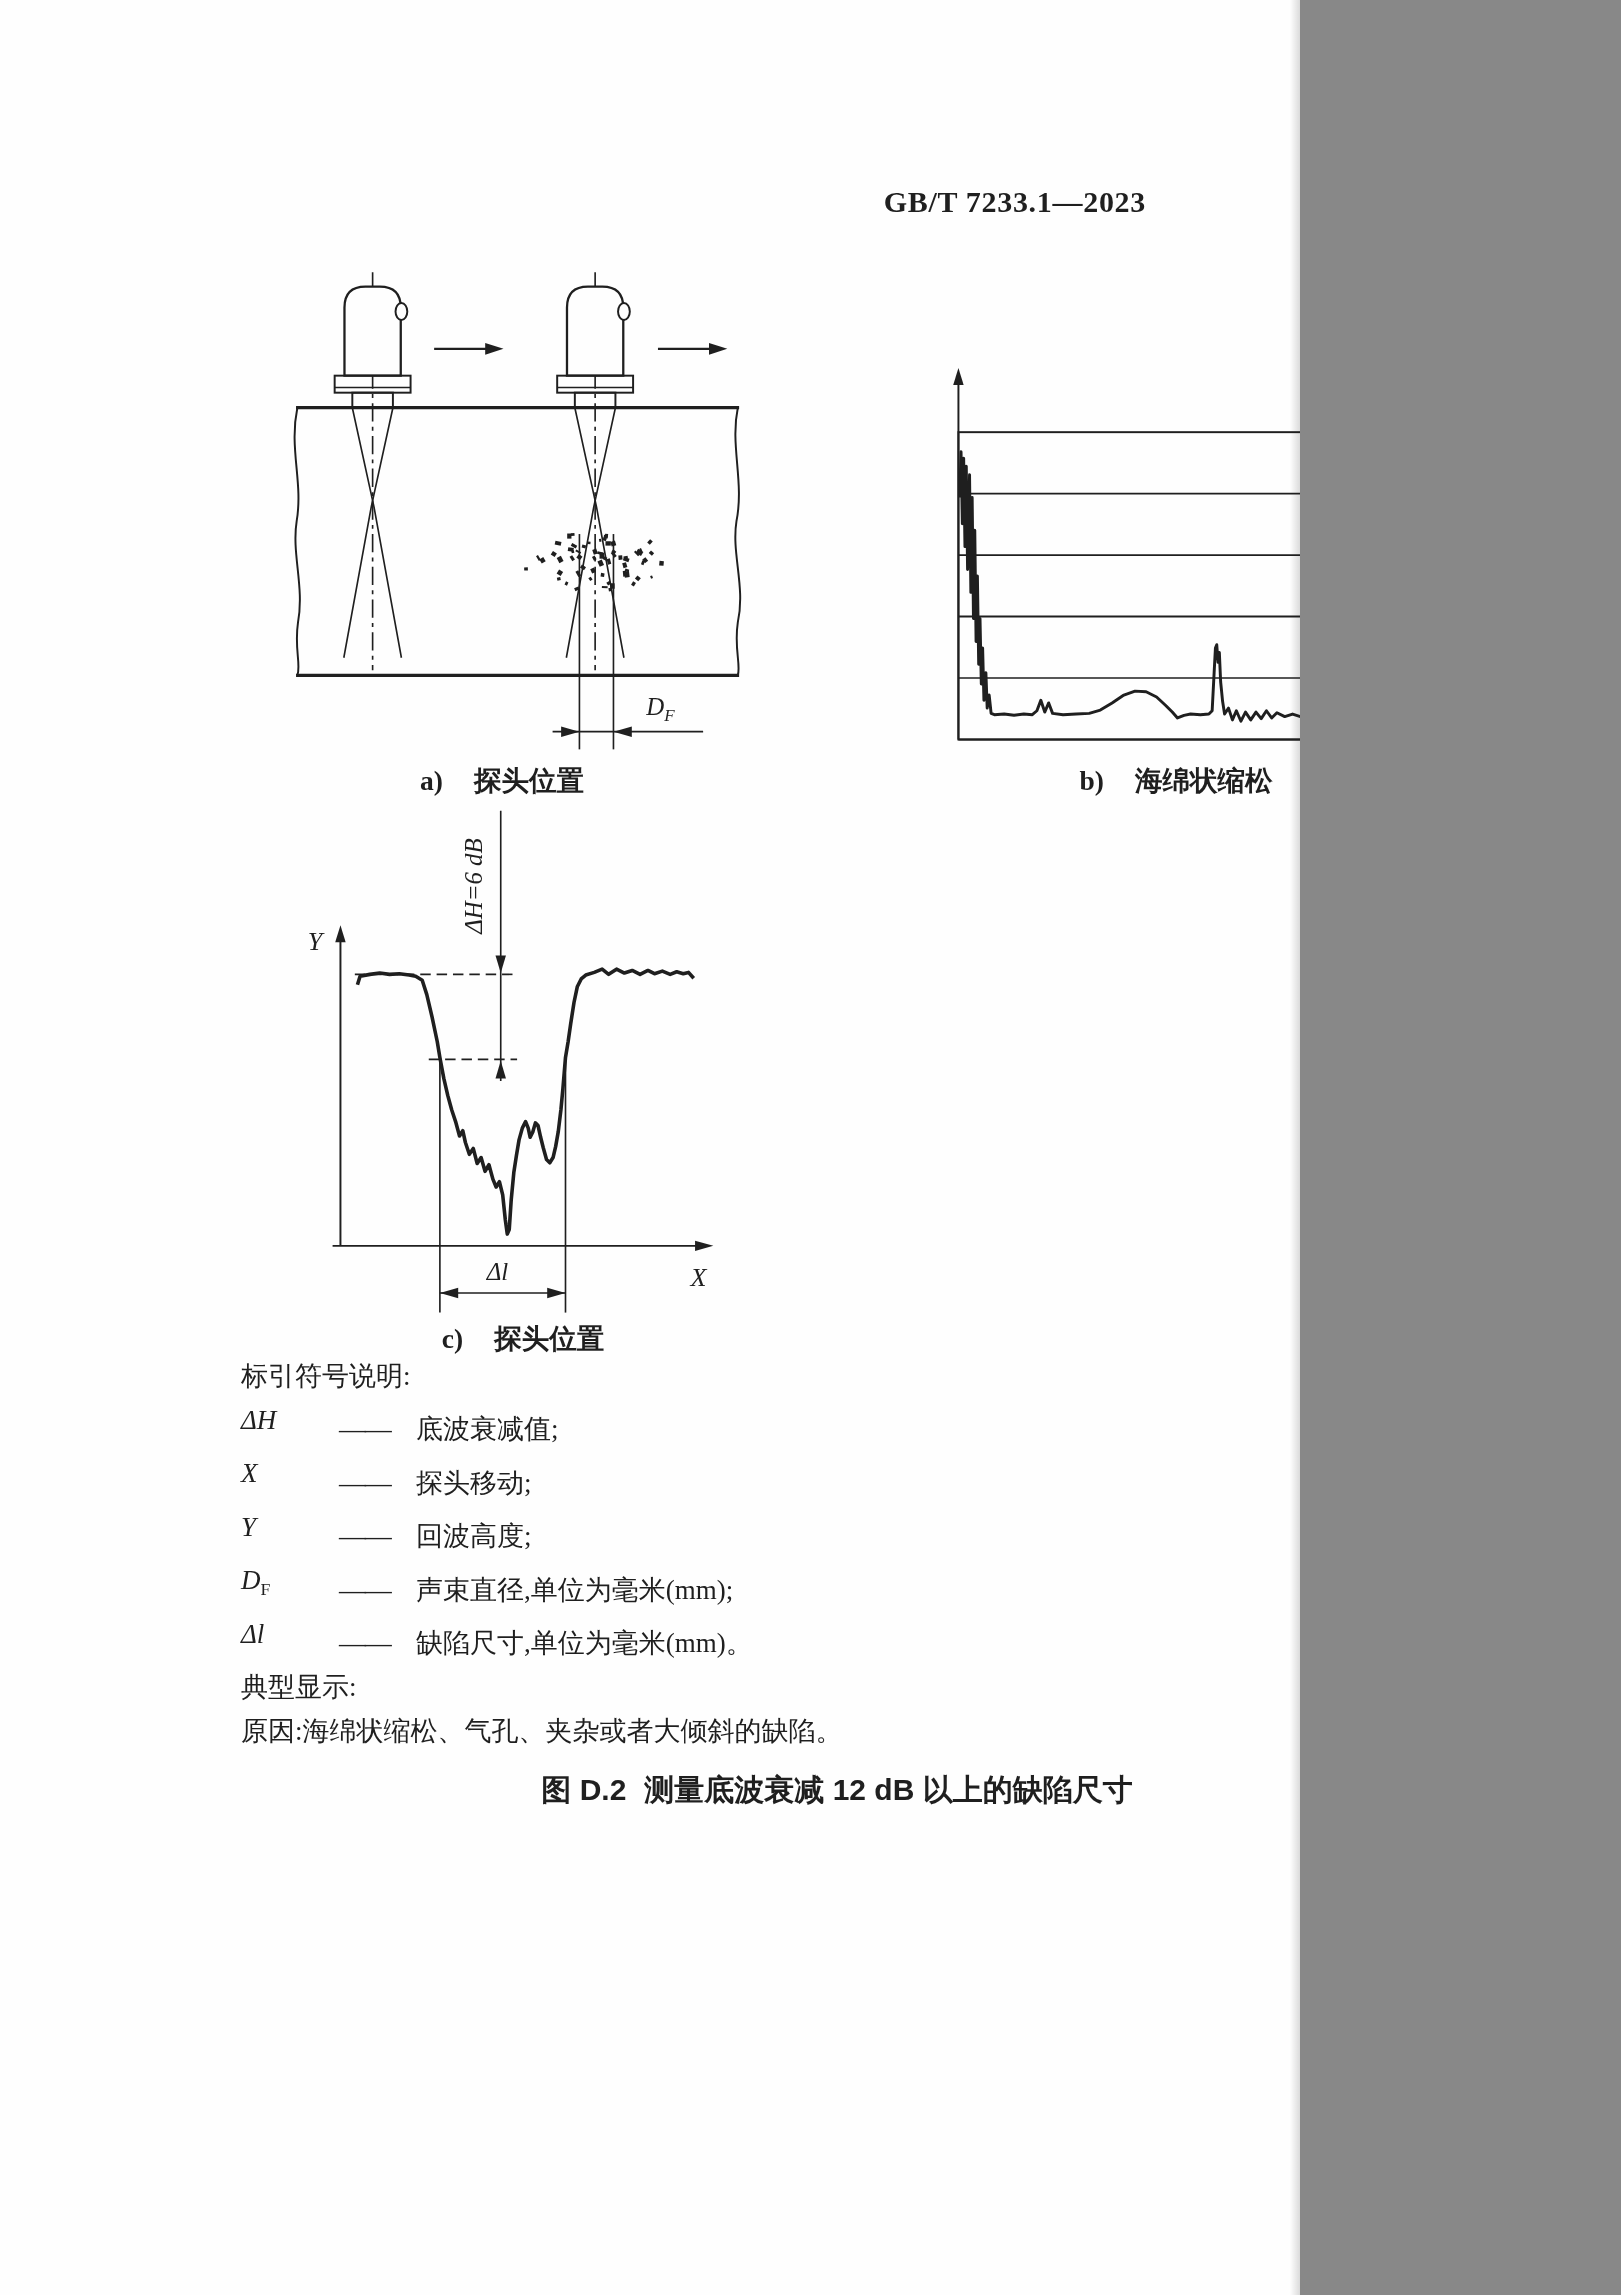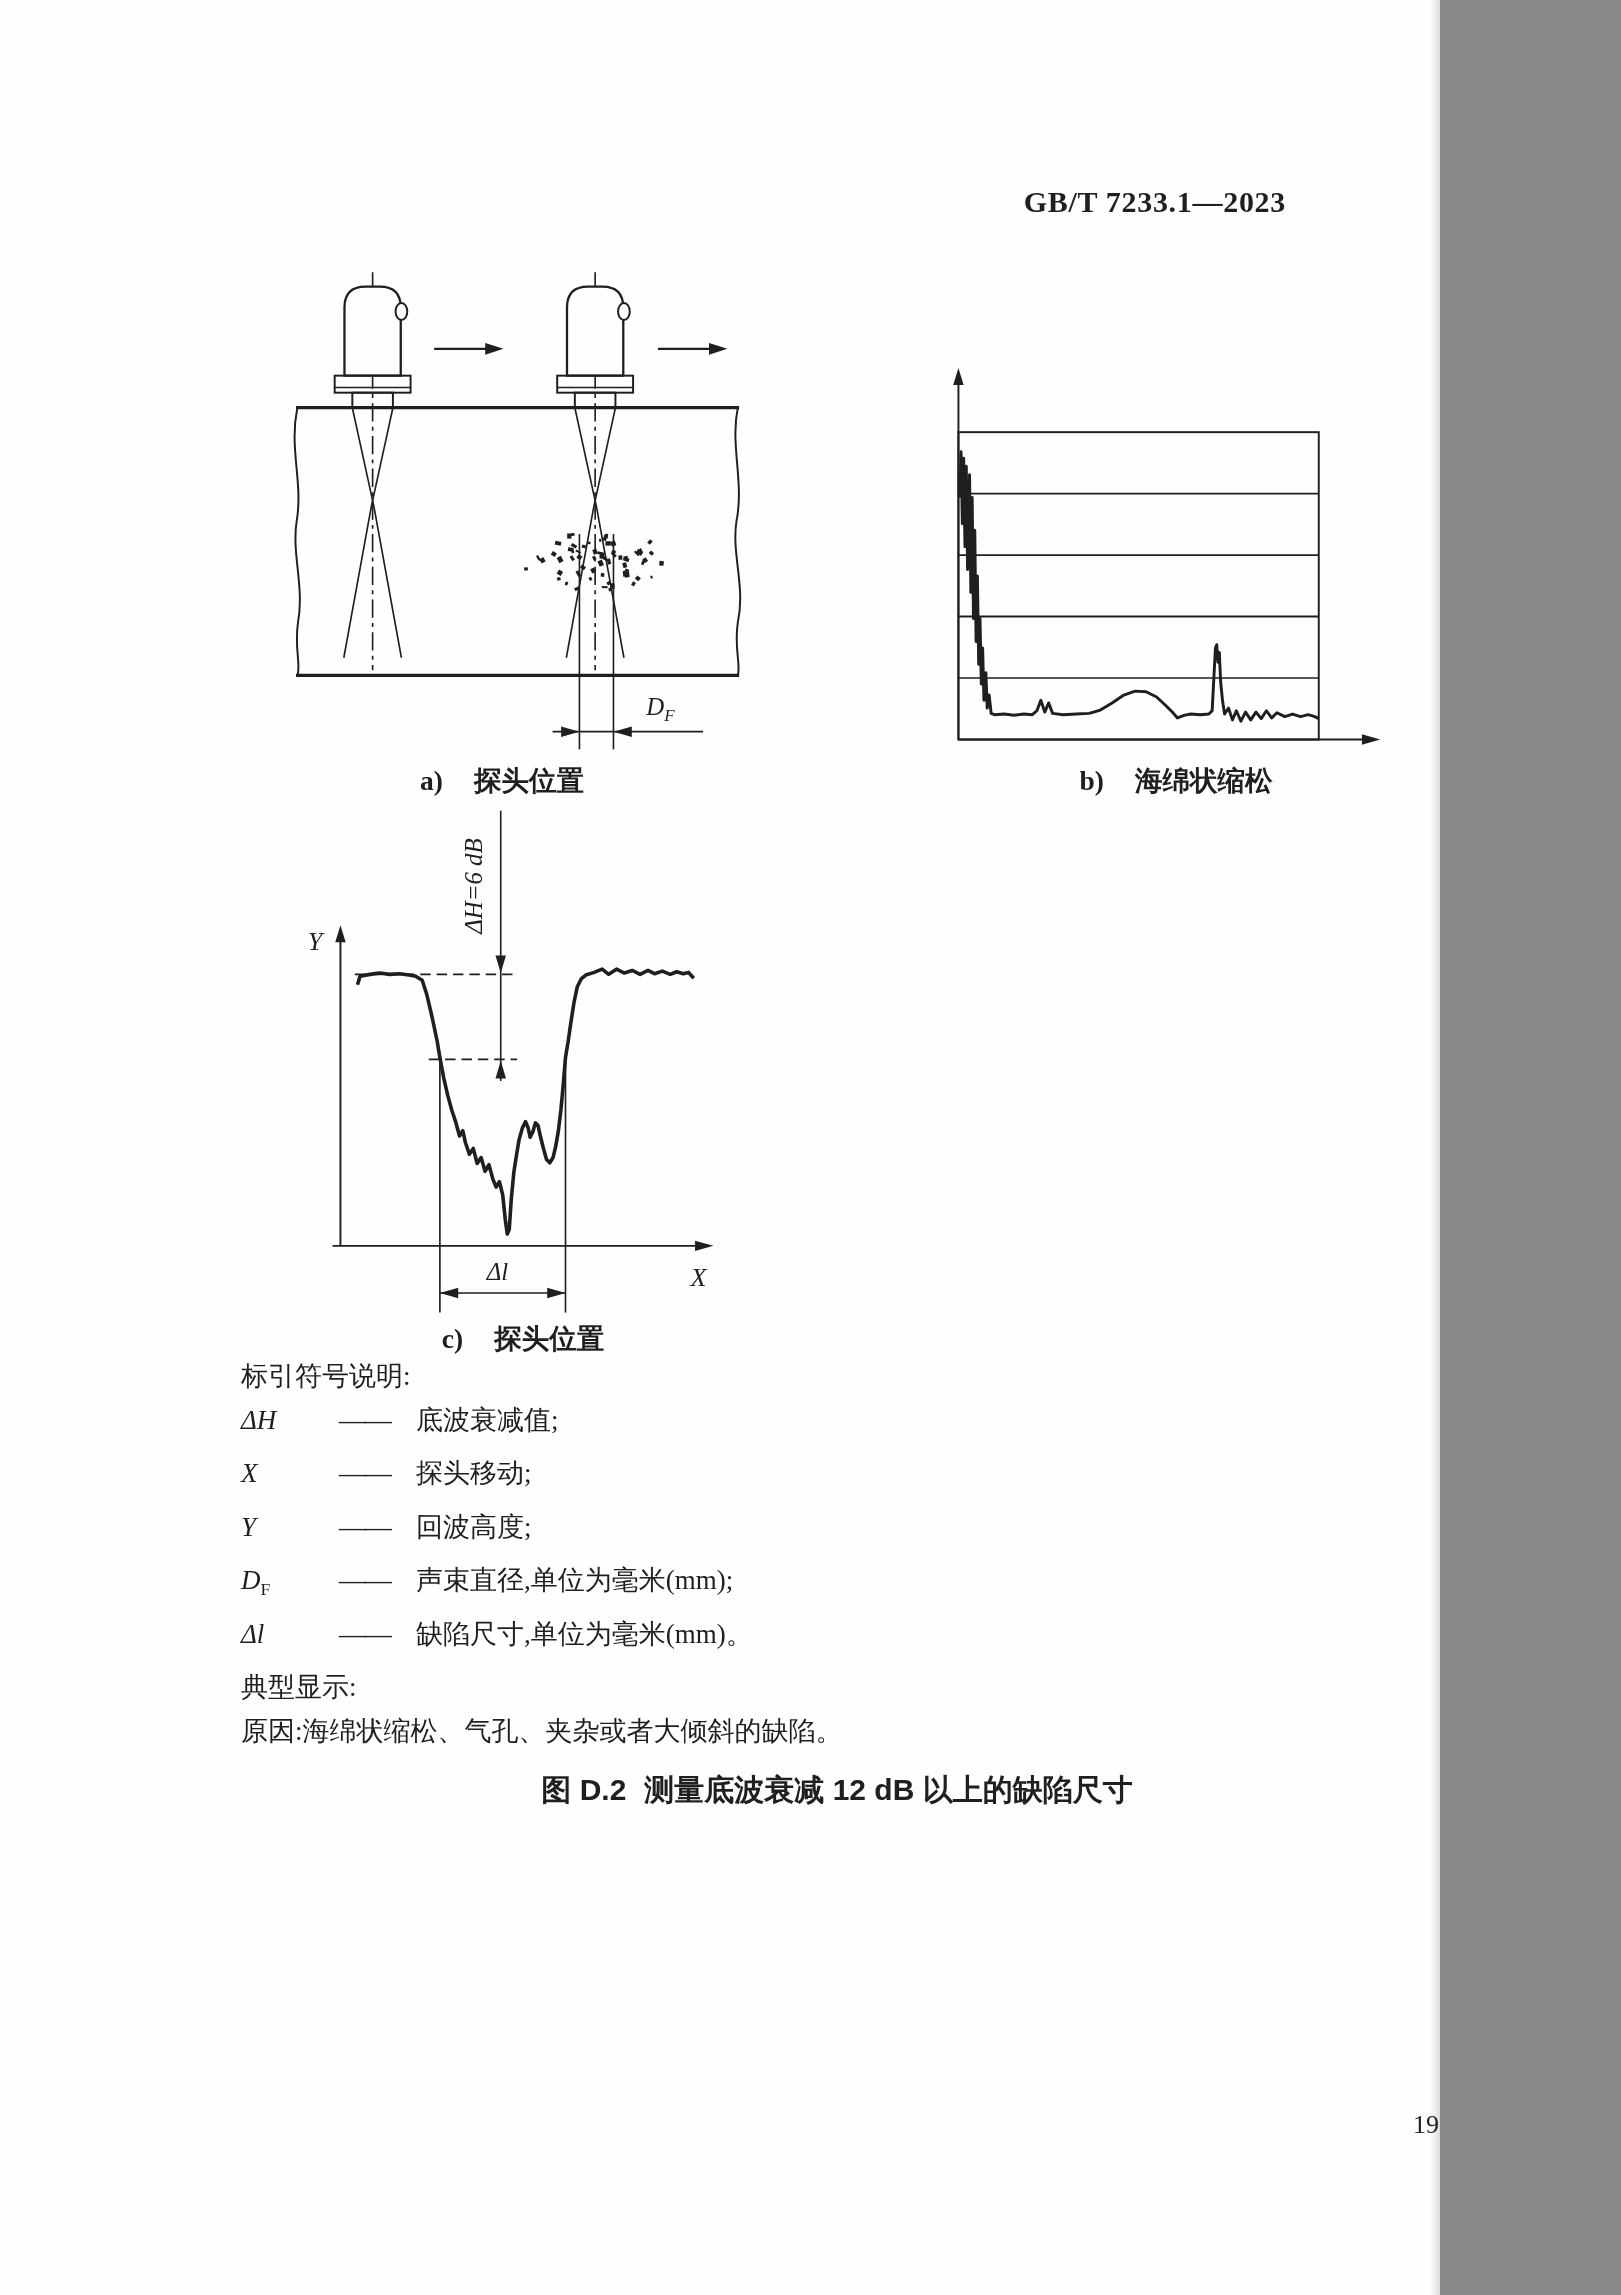--- a/index.html
+++ b/index.html
@@ -1,19 +1,19 @@
 <!DOCTYPE html>
 <html style="--ink: #1f1f1f;font-size:10.5px"><head>
 <meta charset="utf-8">
 <style>
   :root { --ink:#1f1f1f; --paper:#fefefe; }
   * { margin:0; padding:0; box-sizing:border-box; }
   body { background:#888; font-family:"Liberation Serif","DejaVu Serif",serif; }
   .page {
-    position:relative; width:1440px; height:2295px;
+    position:relative; width:1300px; height:2295px;
     background:var(--paper); overflow:hidden; color:var(--ink);
   }
   .scan-edge {
     position:absolute; top:0; right:0; width:10.5px; height:100%;
     background:linear-gradient(to right, rgba(0,0,0,0), rgba(0,0,0,0.14));
   }
   .doc-header {
     position:absolute; top:185px; right:154px;
     font-size:30px; font-weight:bold; letter-spacing:0.7px;
     font-family:"Liberation Serif","DejaVu Serif",serif;
@@ -26,21 +26,21 @@
   .panel-caption {
     position:absolute; transform:translateX(-50%);
     font-size:27.5px; font-weight:bold; white-space:nowrap;
     font-family:"Liberation Sans","DejaVu Sans",sans-serif;
   }
   .panel-caption .cap-label { margin-right:31px; font-family:"Liberation Serif","DejaVu Serif",serif; }
   .legend {
     position:absolute; left:241px; top:1354px; width:981px;
     font-size:27px; line-height:44px;
   }
-  .legend-row { display:flex; align-items:flex-start; }
+  .legend-row { display:flex; align-items:flex-end; }
   .sym { display:inline-block; width:98px; font-style:italic; }
   .sym sub, .cond sub { font-size:17.7px; font-style:normal; }
   .dash { display:inline-block; width:77px; letter-spacing:-1.3px; }
   .desc { display:inline-block; }
   .cond { font-style:italic; }
   .figure-caption {
     position:absolute; top:1770px; left:837px; transform:translateX(-50%);
     font-size:30px; font-weight:bold; white-space:nowrap;
     font-family:"Liberation Sans","DejaVu Sans",sans-serif;
   }

